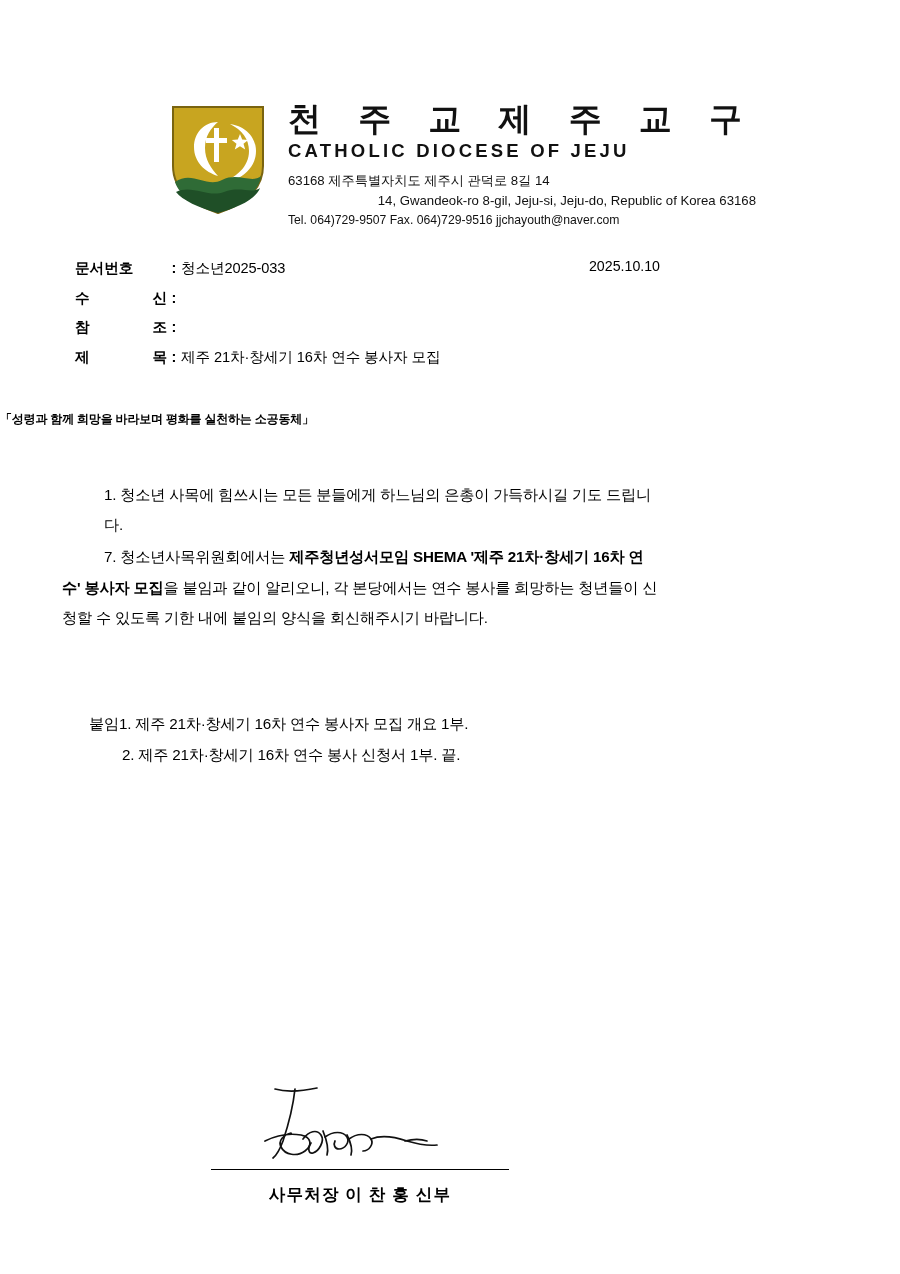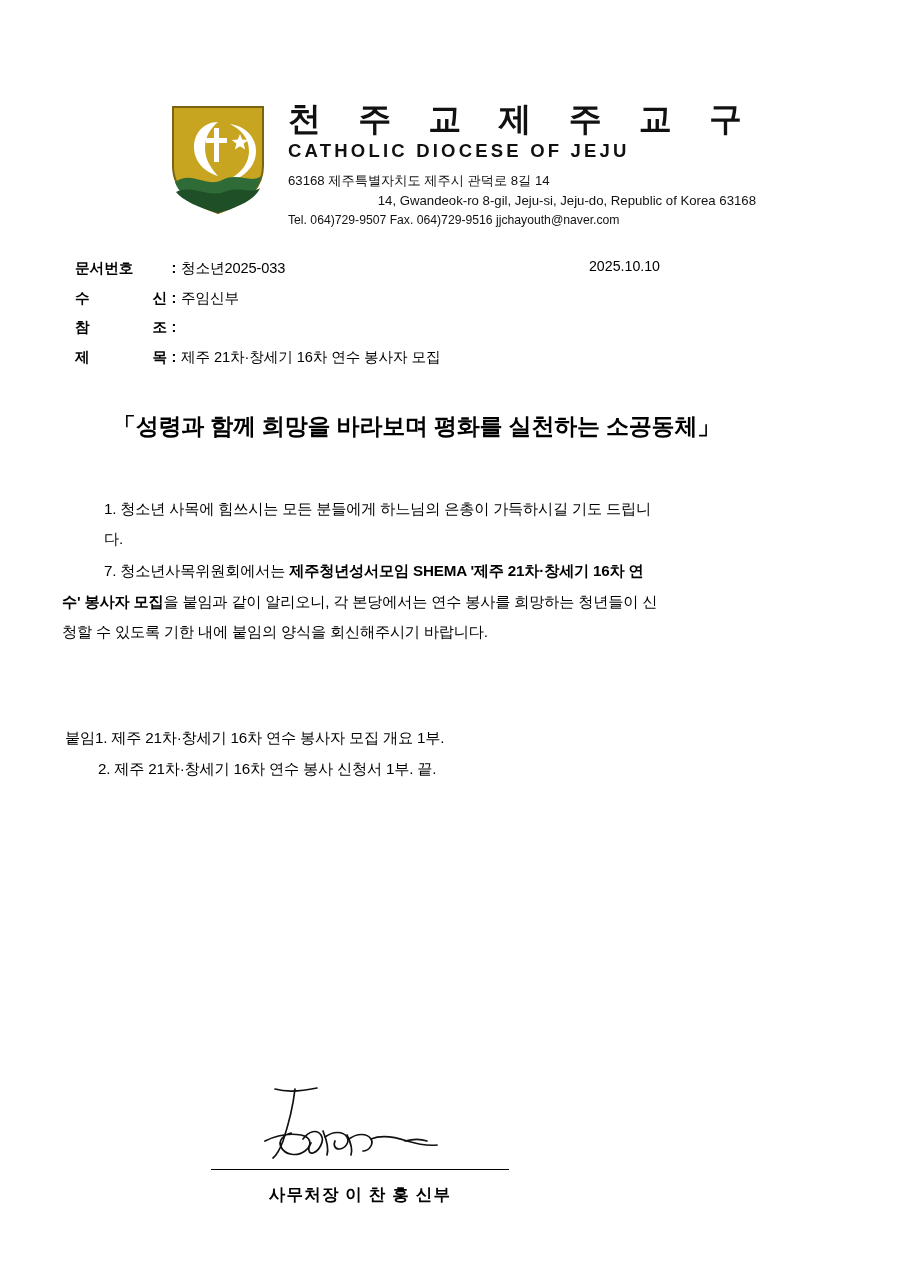--- a/index.html
+++ b/index.html
@@ -105,22 +105,22 @@
   }
   .meta-date {
     position: absolute;
     right: 60px;
     top: 1px;
     font-size: 14.2px;
   }
 
   
   .doc-title {
-    text-align: right;
-    font-size: 23px;
+    text-align: left;
+    font-size: 12px;
     font-weight: bold;
     margin-top: 42px;
     letter-spacing: -0.2px;
   }
 
   
   .body-block {
     margin-top: 52px;
     padding: 0 62px 0 62px;
     font-size: 15.2px;
@@ -131,21 +131,21 @@
     text-indent: 0;
     margin: 0 0 2px 0;
   }
   .para.indent { padding-left: 42px; }
   .para.flow { padding-left: 0; }
   .bold { font-weight: bold; }
 
   
   .attach-block {
     margin-top: 74px;
-    padding: 0 62px 0 38px;
+    padding: 0 62px 0 62px;
     font-size: 15.2px;
     line-height: 2.05;
     letter-spacing: -0.2px;
   }
   .attach-1 { padding-left: 27px; }
   .attach-2 { padding-left: 60px; }
 
   
   .sign-area {
     position: absolute;
@@ -209,21 +209,20 @@
       <div class="meta-colon">:</div>
       <div class="meta-value">청소년2025-033</div>
     </div>
 
     <div class="meta-row">
       <div class="meta-label spread">
         <span>수</span>
         <span>신</span>
       </div>
       <div class="meta-colon">:</div>
-      <div class="meta-value">주임신부</div>
     </div>
 
     <div class="meta-row">
       <div class="meta-label spread">
         <span>참</span>
         <span>조</span>
       </div>
       <div class="meta-colon">:</div>
     </div>
 

